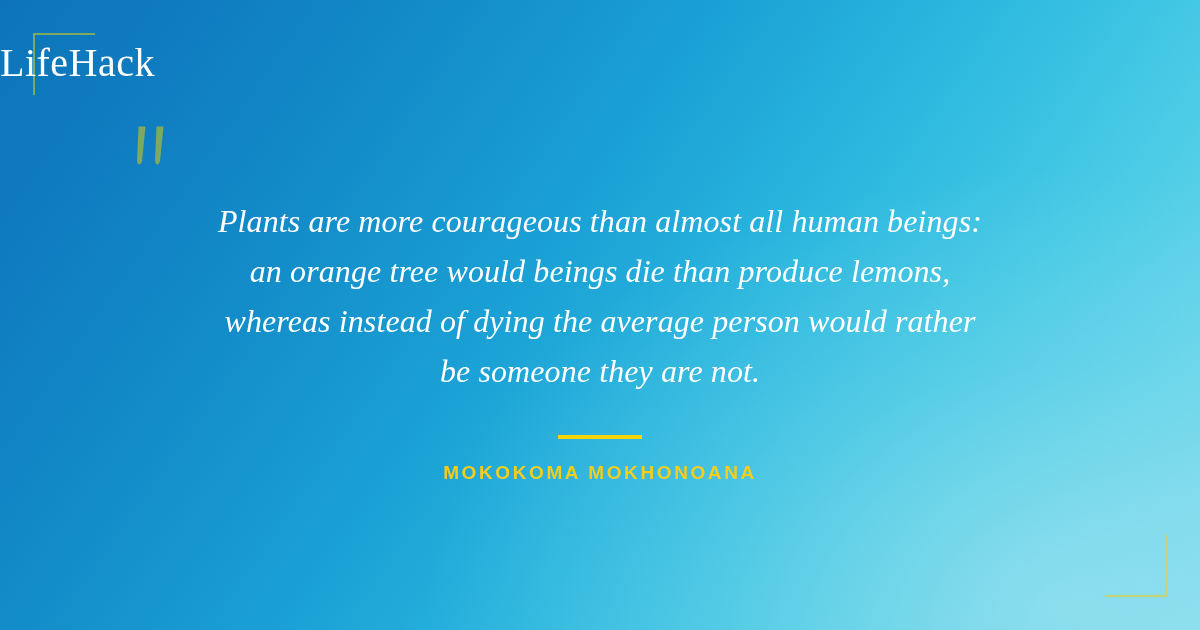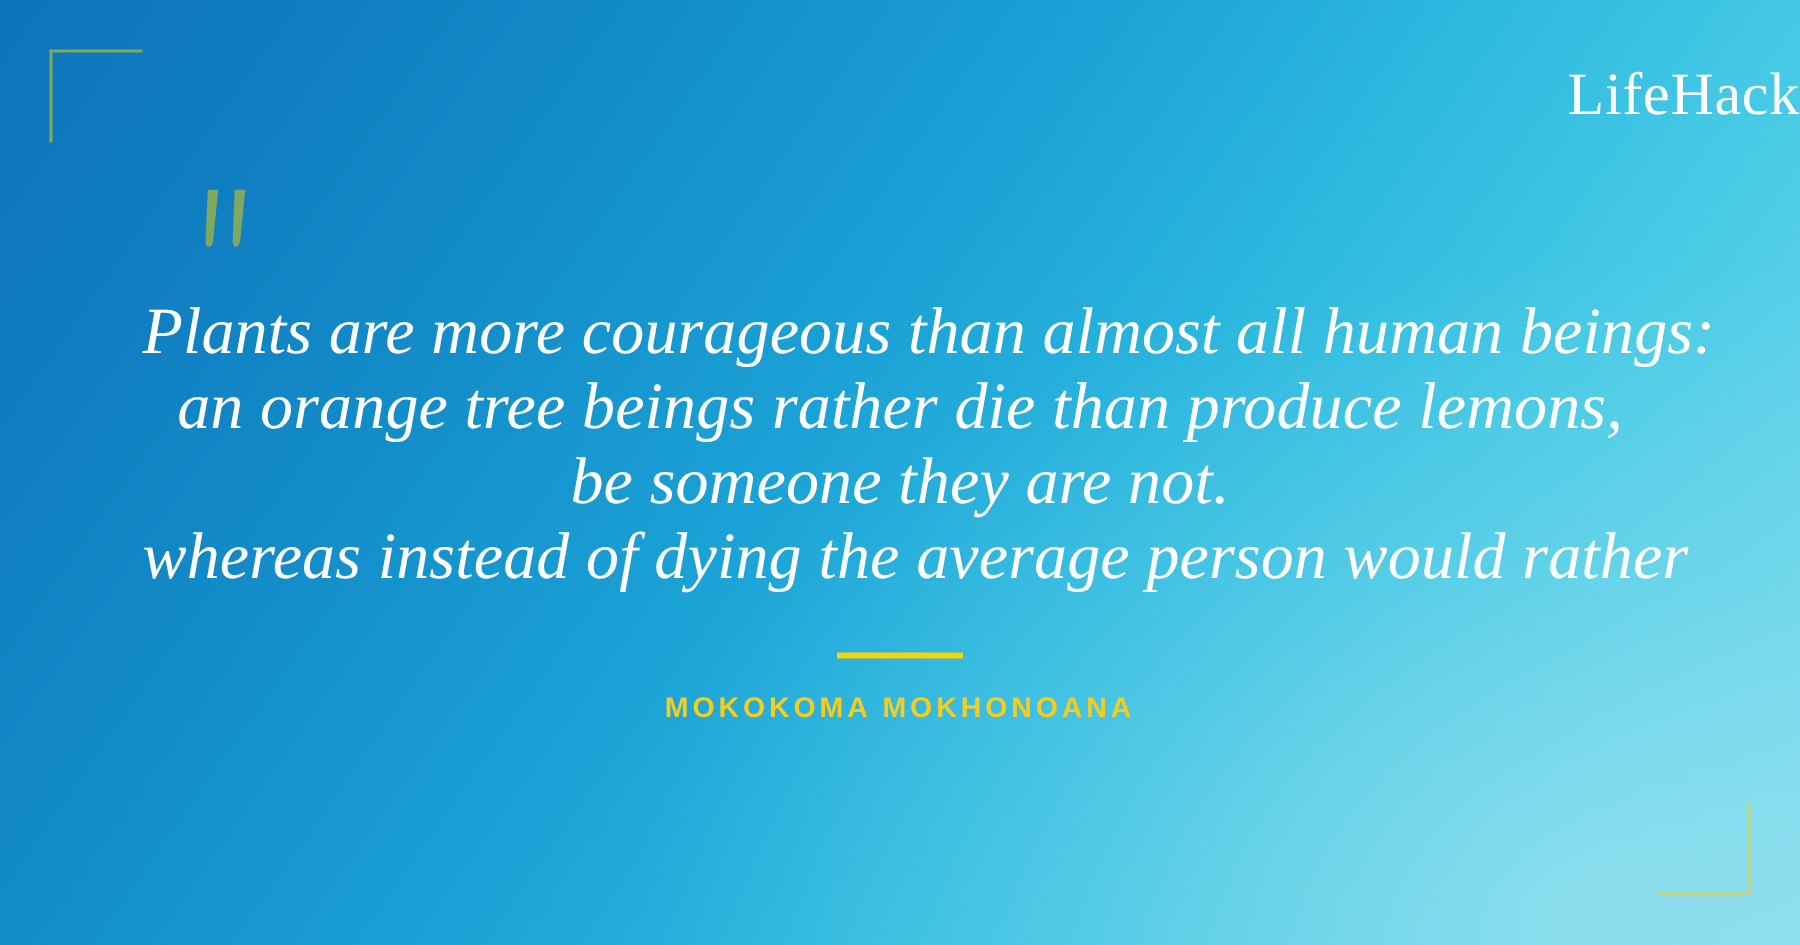--- a/index.html
+++ b/index.html
@@ -57,21 +57,21 @@
     border-bottom: 2px solid #c4d476;
     border-right: 2px solid #c4d476;
   }
 
   
   .brand {
     position: absolute;
     top: 40px;
     left: 0;
     width: 100%;
-    text-align: right;
+    text-align: left;
     font-family: "Liberation Serif", "DejaVu Serif", serif;
     font-size: 40px;
     line-height: 46px;
     letter-spacing: 0.5px;
     color: #ffffff;
     font-weight: 400;
   }
 
   
   .quote-mark {
@@ -86,21 +86,21 @@
   
   .quote {
     position: absolute;
     left: 95px;
     top: 196px;
     width: 1010px;
     text-align: center;
     color: #ffffff;
     font-family: "Liberation Serif", "DejaVu Serif", serif;
     font-style: italic;
-    font-size: 44px;
+    font-size: 32px;
     line-height: 50px;
     letter-spacing: 0.1px;
   }
   .quote-line { display: block; white-space: nowrap; }
 
   
   .divider {
     position: absolute;
     left: 50%;
     transform: translateX(-50%);
@@ -139,22 +139,22 @@
 
   <div class="quote-mark">
     <svg width="44" height="42" viewBox="0 0 44 42" xmlns="http://www.w3.org/2000/svg">
       <path d="M6.5 0.5 L13.5 0.5 L10.2 33.5 C10.0 36.8 8.6 38.6 7.2 38.6 C5.8 38.6 4.9 36.8 5.1 33.5 Z" fill="#7fa861"></path>
       <path d="M24.5 0.5 L31.5 0.5 L28.2 33.5 C28.0 36.8 26.6 38.6 25.2 38.6 C23.8 38.6 22.9 36.8 23.1 33.5 Z" fill="#7fa861"></path>
     </svg>
   </div>
 
   <div class="quote">
     <span class="quote-line">Plants are more courageous than almost all human beings:</span>
-    <span class="quote-line">an orange tree beings rather die than produce lemons,</span>
+    <span class="quote-line">an orange tree would beings die than produce lemons,</span>
+    <span class="quote-line">whereas instead of dying the average person would rather</span>
     <span class="quote-line">be someone they are not.</span>
-    <span class="quote-line">whereas instead of dying the average person would rather</span>
   </div>
 
   <div class="divider"></div>
 
   <div class="author">MOKOKOMA MOKHONOANA</div>
 
 </div>
 
 </body></html>

